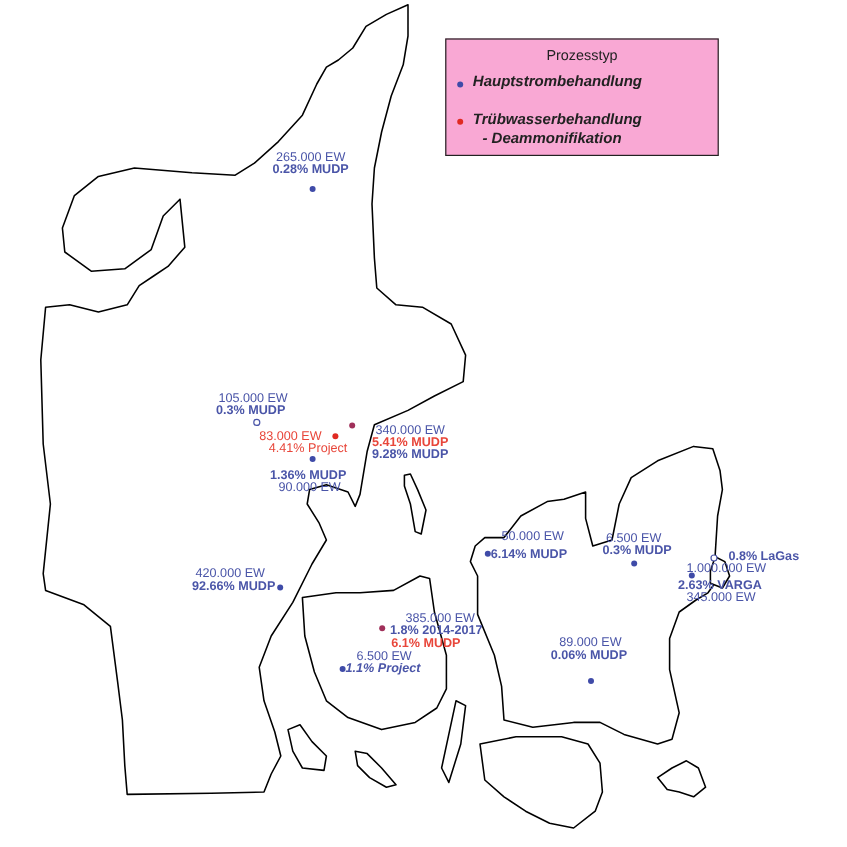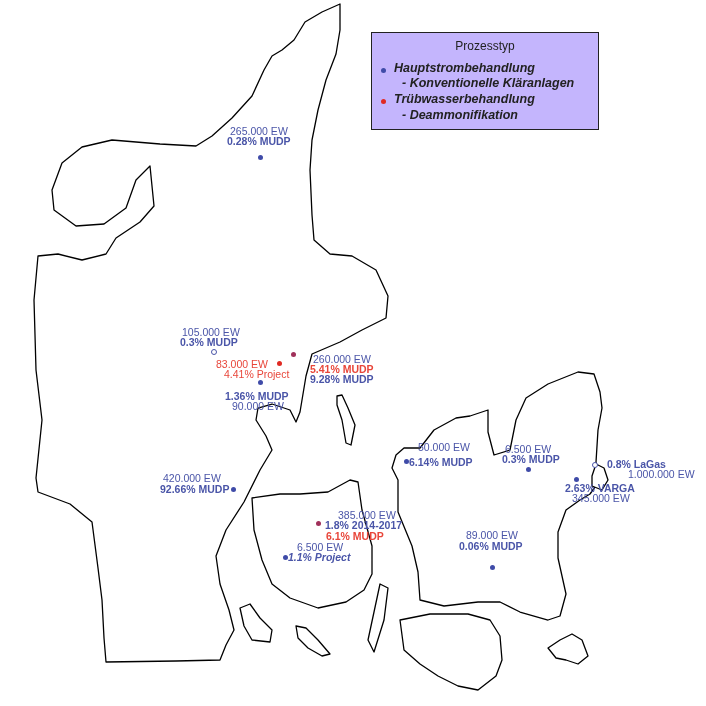--- a/index.html
+++ b/index.html
@@ -1,19 +1,19 @@
 <!DOCTYPE html>
 <html><head>
 <meta charset="utf-8">
 <style>
   html, body { margin:0; padding:0; background:#ffffff; }
   body { width:706px; height:706px; position:relative; overflow:hidden; font-family:"Liberation Sans", sans-serif; }
   #map-svg { position:absolute; left:0; top:0; }
   .outline { fill:#ffffff; stroke:#000000; stroke-width:1.3; stroke-linejoin:round; }
-  .legend { position:absolute; left:371px; top:32px; width:228px; height:98px; background:#c4b5fd; border:1px solid #222; box-sizing:border-box; }
+  .legend { position:absolute; left:371px; top:32px; width:228px; height:98px; background:#f9a8d4; border:1px solid #222; box-sizing:border-box; }
   .legend-title { position:absolute; left:0; right:0; top:6px; text-align:center; font-size:12px; color:#222; }
   .legend-line { position:absolute; font-size:12.5px; font-weight:bold; font-style:italic; color:#222; white-space:nowrap; }
   .legend-dot { position:absolute; width:5px; height:5px; border-radius:50%; }
   .lbl { position:absolute; font-size:10.5px; line-height:11px; white-space:nowrap; }
   .blue { color:#4a55a8; }
   .red { color:#e8463a; }
   .b { font-weight:bold; }
   .pt { position:absolute; width:5px; height:5px; border-radius:50%; }
   .pt.blue { background:#3f4ba8; }
   .pt.red { background:#e02a22; }
@@ -41,40 +41,39 @@
 
   <path class="outline" d="M400,620 L430,614 L468,614 L490,620 L500,636 L502,660 L496,676 L478,690 L458,686 L438,676 L420,664 L404,650 Z"></path>
 
   <path class="outline" d="M548,648 L560,640 L572,634 L582,640 L588,656 L578,664 L566,660 L556,658 Z"></path>
 </svg>
 
 <div class="legend">
   <div class="legend-title">Prozesstyp</div>
   <span class="legend-dot" style="left:9px;top:35px;background:#3f4ba8;"></span>
   <div class="legend-line" style="left:22px;top:28px;">Hauptstrombehandlung</div>
-  <div class="legend-line" style="left:30px;top:43px;">- Konventionelle Kläranlagen</div>
   <span class="legend-dot" style="left:9px;top:66px;background:#e02a22;"></span>
   <div class="legend-line" style="left:22px;top:59px;">Trübwasserbehandlung</div>
   <div class="legend-line" style="left:30px;top:75px;">- Deammonifikation</div>
 </div>
 
 <div class="lbl blue" style="left:230px;top:126px;">265.000 EW</div>
 <div class="lbl blue b" style="left:227px;top:136px;">0.28% MUDP</div>
 <span class="pt blue" style="left:258px;top:155px;"></span>
 
 <div class="lbl blue" style="left:182px;top:327px;">105.000 EW</div>
 <div class="lbl blue b" style="left:180px;top:337px;">0.3% MUDP</div>
 <span class="pt hollow" style="left:211px;top:349px;"></span>
 
 <div class="lbl red" style="left:216px;top:359px;">83.000 EW</div>
 <div class="lbl red" style="left:224px;top:369px;">4.41% Project</div>
 <span class="pt red" style="left:277px;top:361px;"></span>
 
 <span class="pt mixed" style="left:291px;top:352px;"></span>
-<div class="lbl blue" style="left:313px;top:354px;">260.000 EW</div>
+<div class="lbl blue" style="left:313px;top:354px;">340.000 EW</div>
 <div class="lbl red b" style="left:310px;top:364px;">5.41% MUDP</div>
 <div class="lbl blue b" style="left:310px;top:374px;">9.28% MUDP</div>
 
 <span class="pt blue" style="left:258px;top:380px;"></span>
 <div class="lbl blue b" style="left:225px;top:391px;">1.36% MUDP</div>
 <div class="lbl blue" style="left:232px;top:401px;">90.000 EW</div>
 
 <div class="lbl blue" style="left:163px;top:473px;">420.000 EW</div>
 <div class="lbl blue b" style="left:160px;top:484px;">92.66% MUDP</div>
 <span class="pt blue" style="left:231px;top:487px;"></span>
@@ -91,21 +90,21 @@
 <div class="lbl blue" style="left:418px;top:442px;">50.000 EW</div>
 <span class="pt blue" style="left:404px;top:459px;"></span>
 <div class="lbl blue b" style="left:409px;top:457px;">6.14% MUDP</div>
 
 <div class="lbl blue" style="left:505px;top:444px;">6.500 EW</div>
 <div class="lbl blue b" style="left:502px;top:454px;">0.3% MUDP</div>
 <span class="pt blue" style="left:526px;top:467px;"></span>
 
 <span class="pt hollow" style="left:592px;top:462px;"></span>
 <div class="lbl blue b" style="left:607px;top:459px;">0.8% LaGas</div>
-<div class="lbl blue" style="left:628px;top:469px;">1.000.000 EW</div>
+<div class="lbl blue" style="left:572px;top:469px;">1.000.000 EW</div>
 
 <span class="pt blue" style="left:574px;top:477px;"></span>
 <div class="lbl blue b" style="left:565px;top:483px;">2.63% VARGA</div>
 <div class="lbl blue" style="left:572px;top:493px;">345.000 EW</div>
 
 <div class="lbl blue" style="left:466px;top:530px;">89.000 EW</div>
 <div class="lbl blue b" style="left:459px;top:541px;">0.06% MUDP</div>
 <span class="pt blue" style="left:490px;top:565px;"></span>
 
 </body></html>

